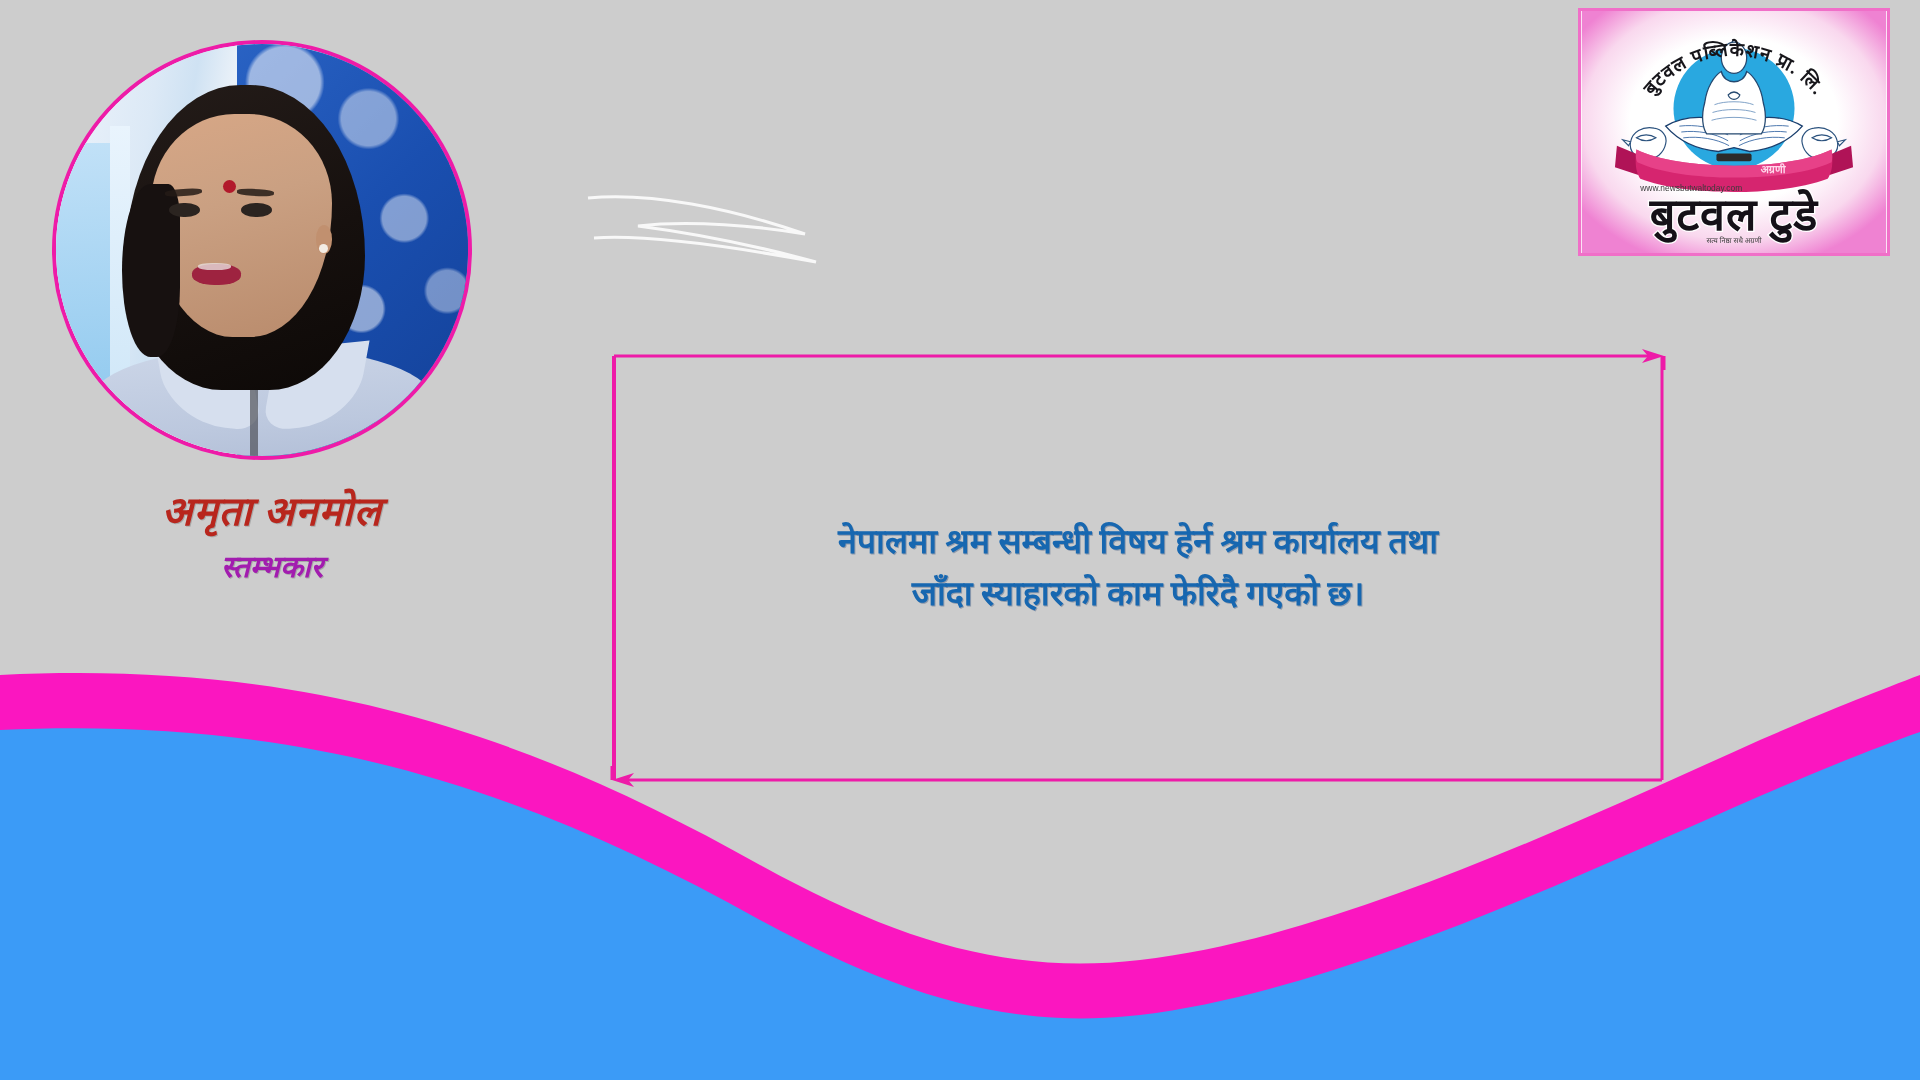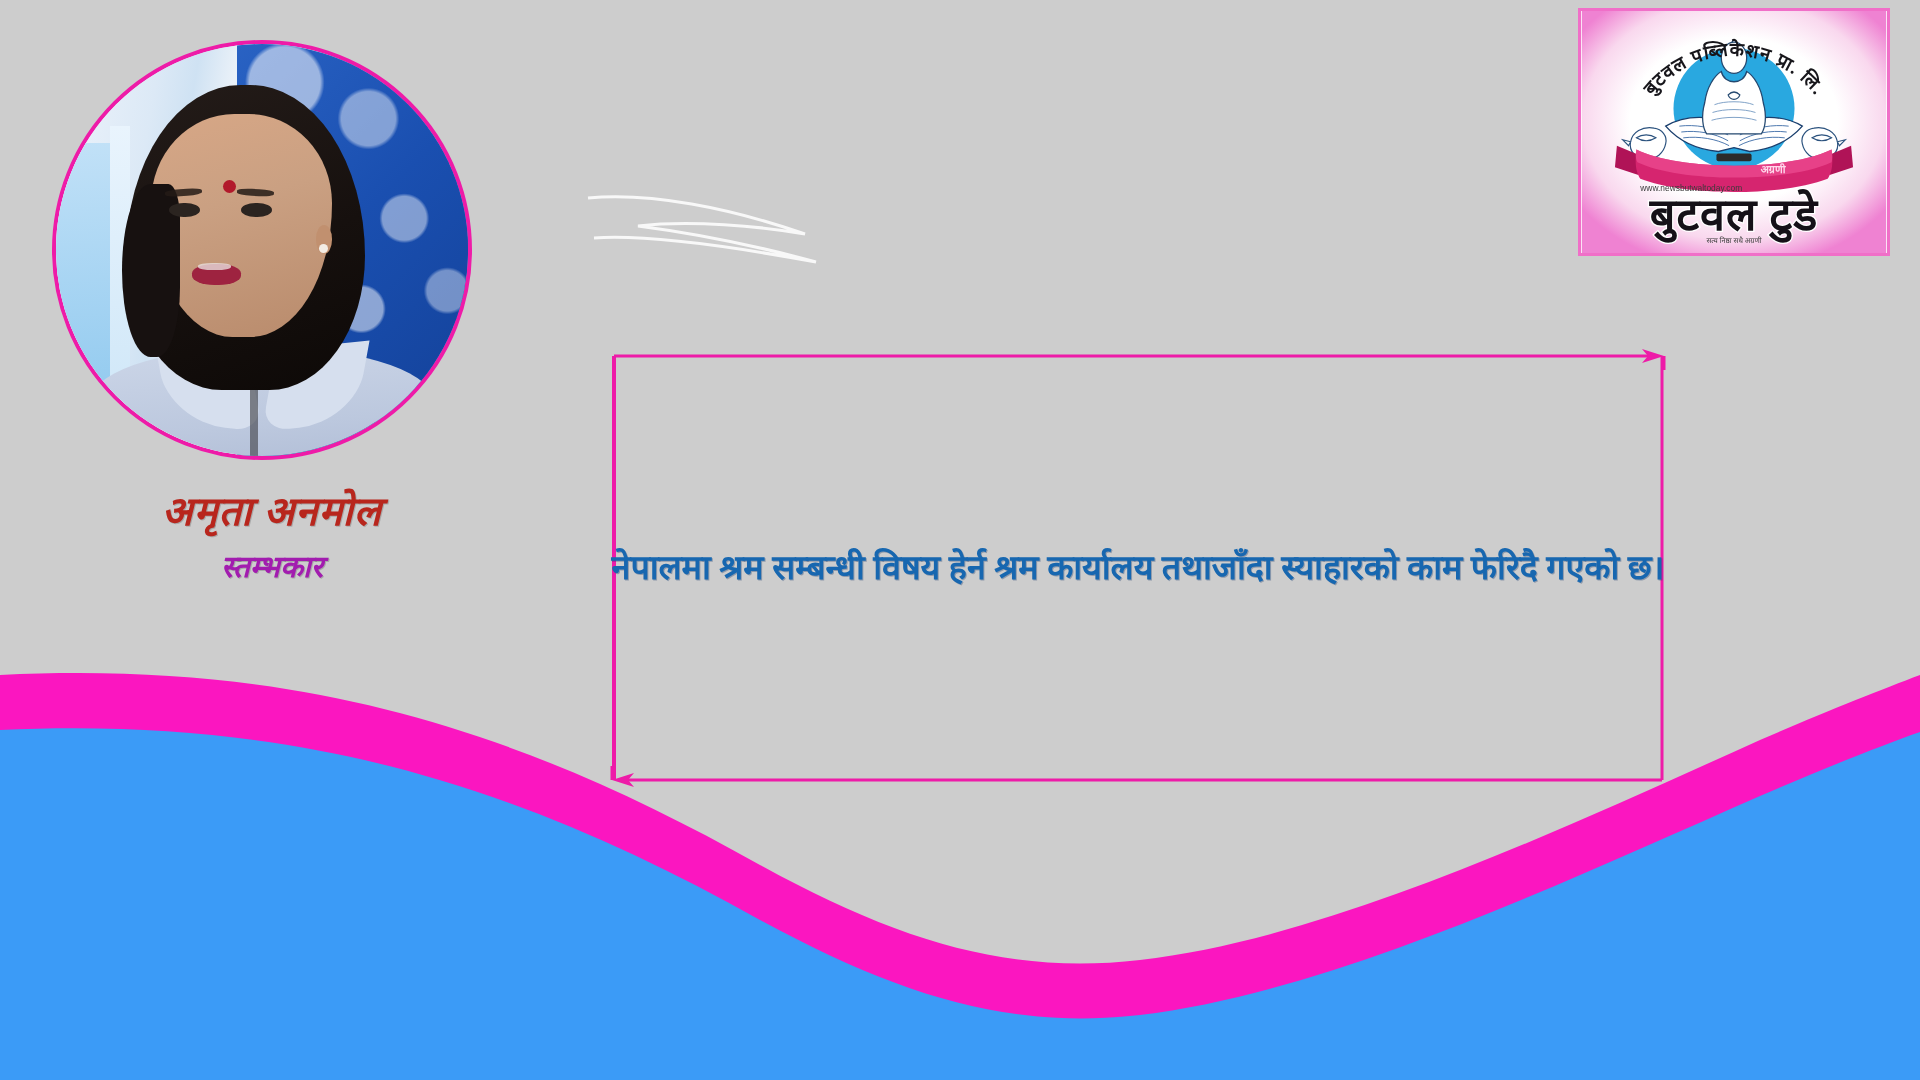--- a/index.html
+++ b/index.html
@@ -91,21 +91,21 @@
     font-size:30px;font-weight:bold;color:#a21caf;
     text-shadow:1px 1px 0 rgba(0,0,0,.18);
   }
 
   
   .quote-wrap{position:absolute;left:608px;top:348px;width:1060px;height:440px;}
   .quote-frame{position:absolute;inset:0;}
   .quote-frame svg{display:block;width:1060px;height:440px;}
   .quote-text{
     position:absolute;left:26px;right:26px;top:26px;bottom:26px;
-    display:flex;flex-direction:row;justify-content:center;align-items:center;
+    display:flex;flex-direction:column;justify-content:center;align-items:center;
     font-family:"Liberation Serif","DejaVu Serif",serif;
     font-size:34px;line-height:1.52;font-weight:bold;color:#1767b0;
     text-align:center;
     text-shadow:1px 1px 0 rgba(30,60,110,.35);
   }
   .quote-text span{display:block;white-space:nowrap;}
 
   
   .swoosh{position:absolute;left:580px;top:190px;width:300px;height:90px;}
 

